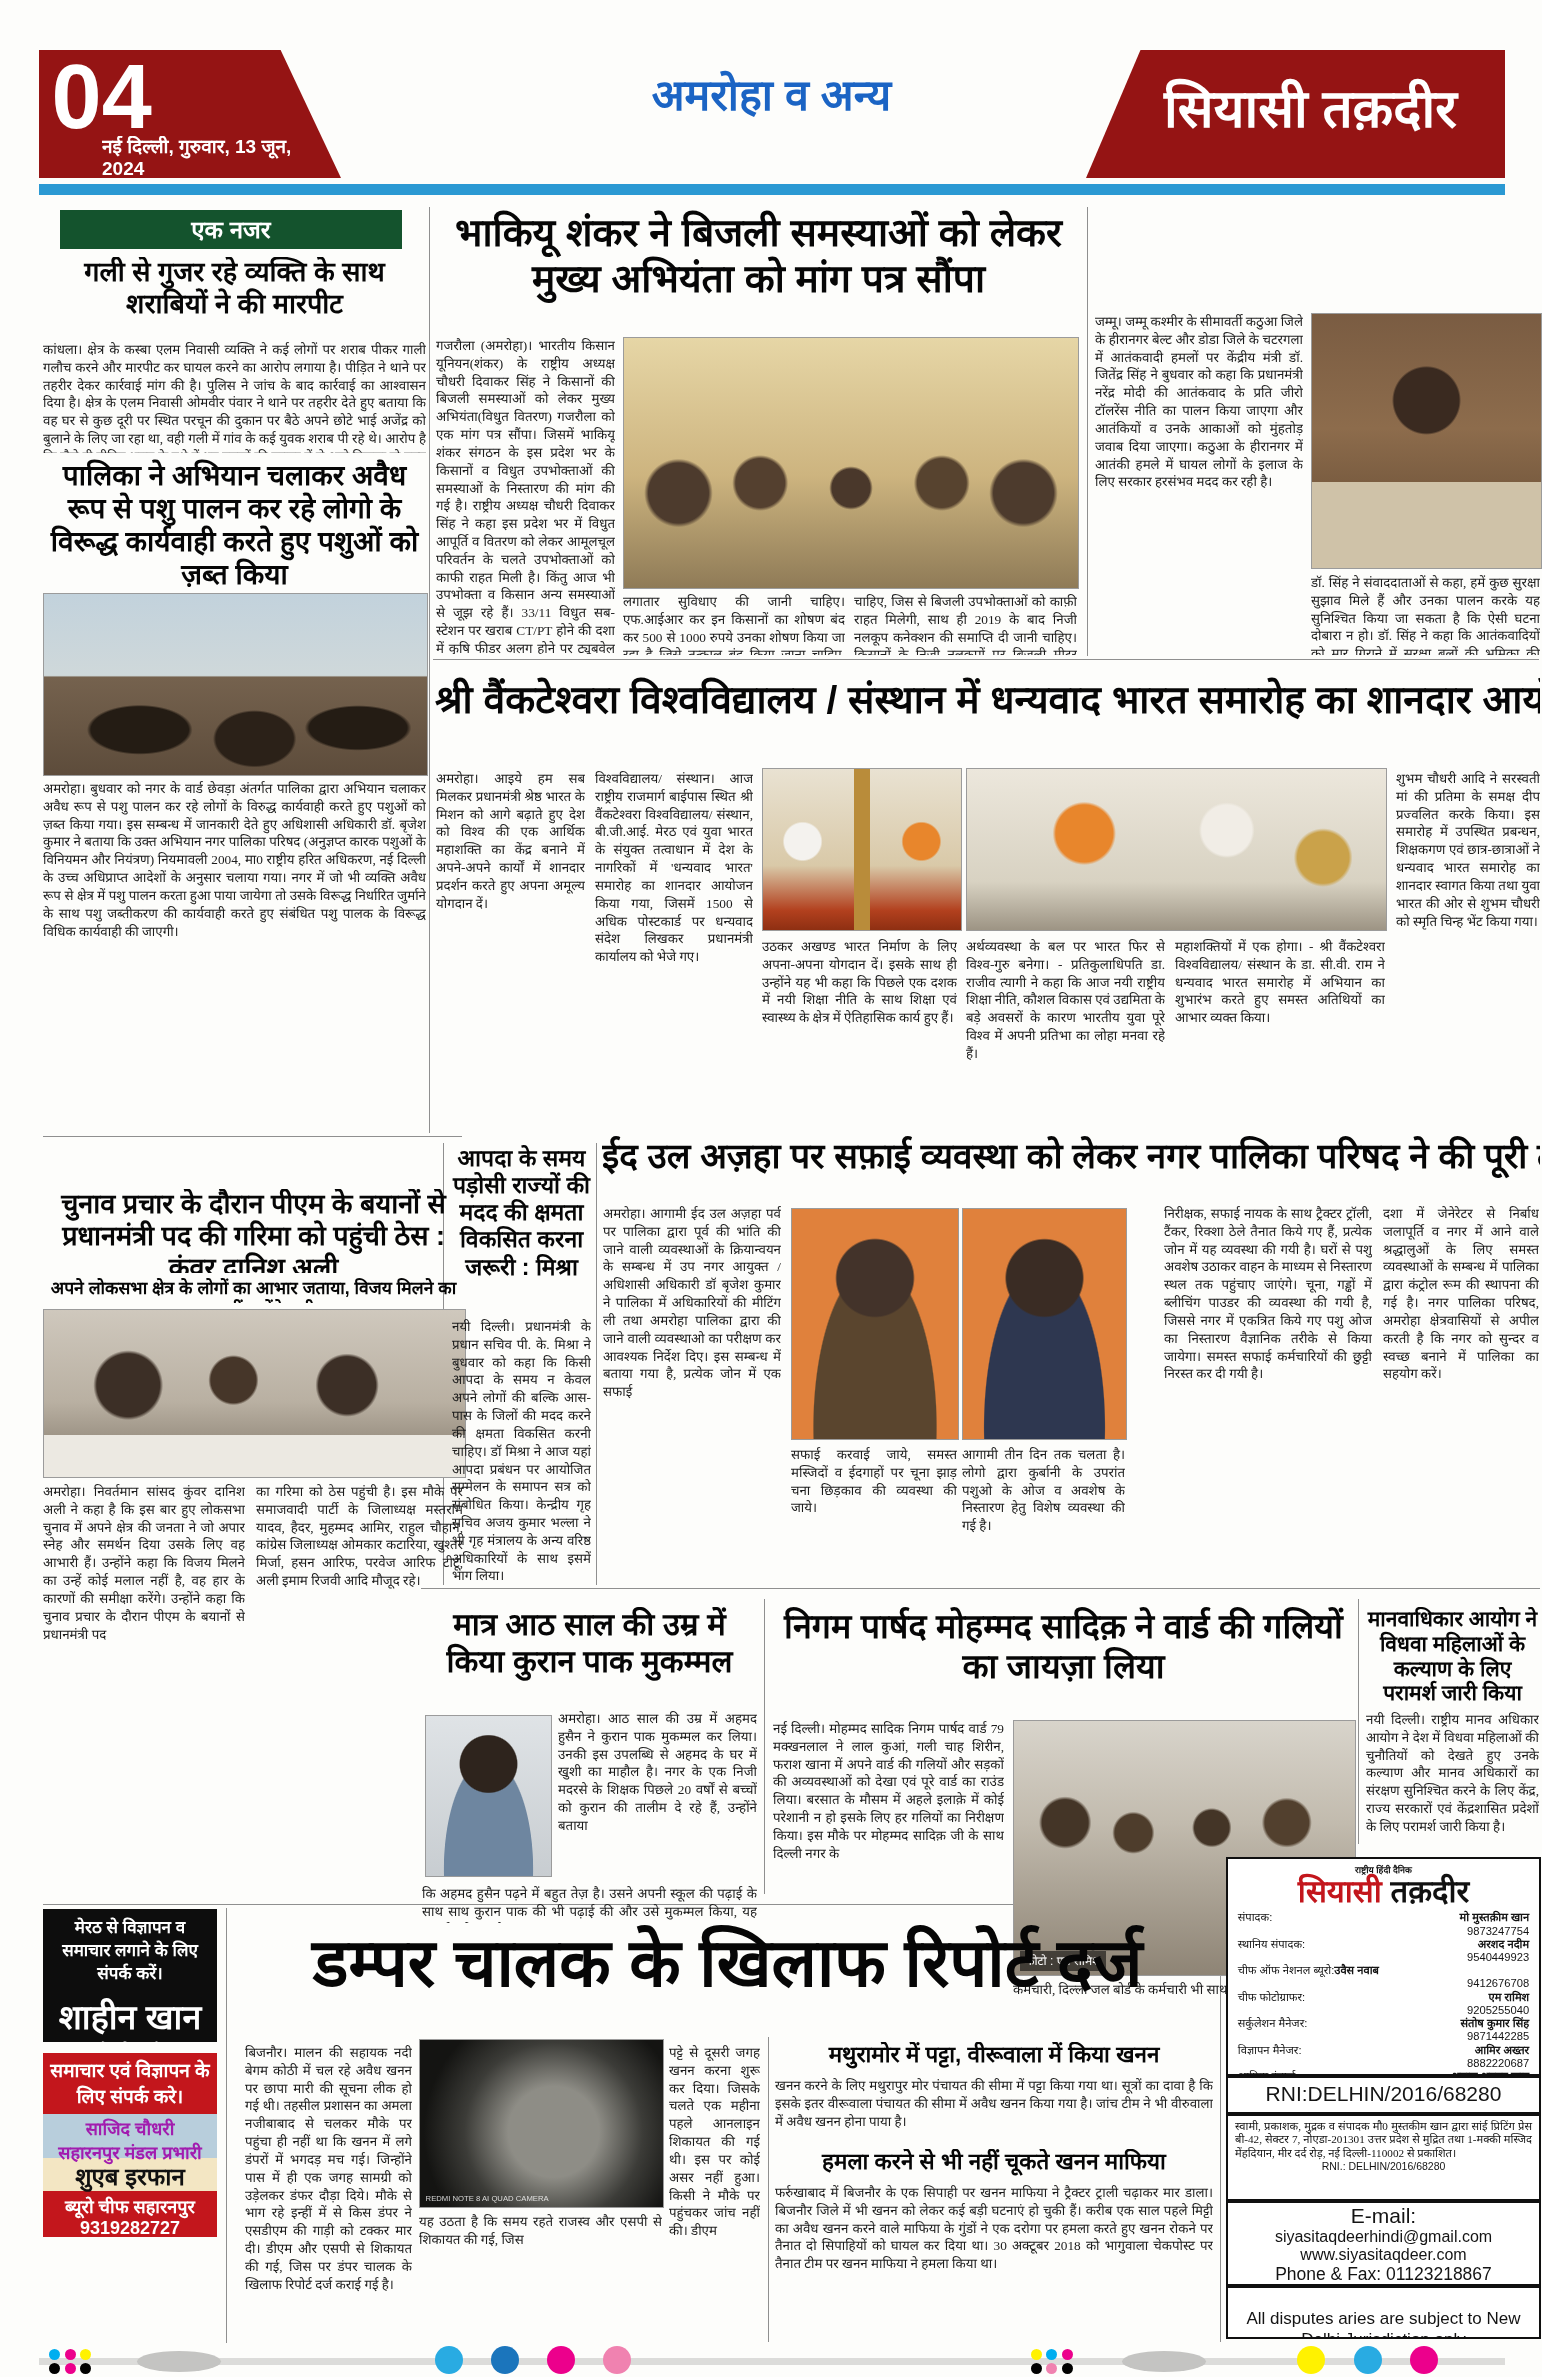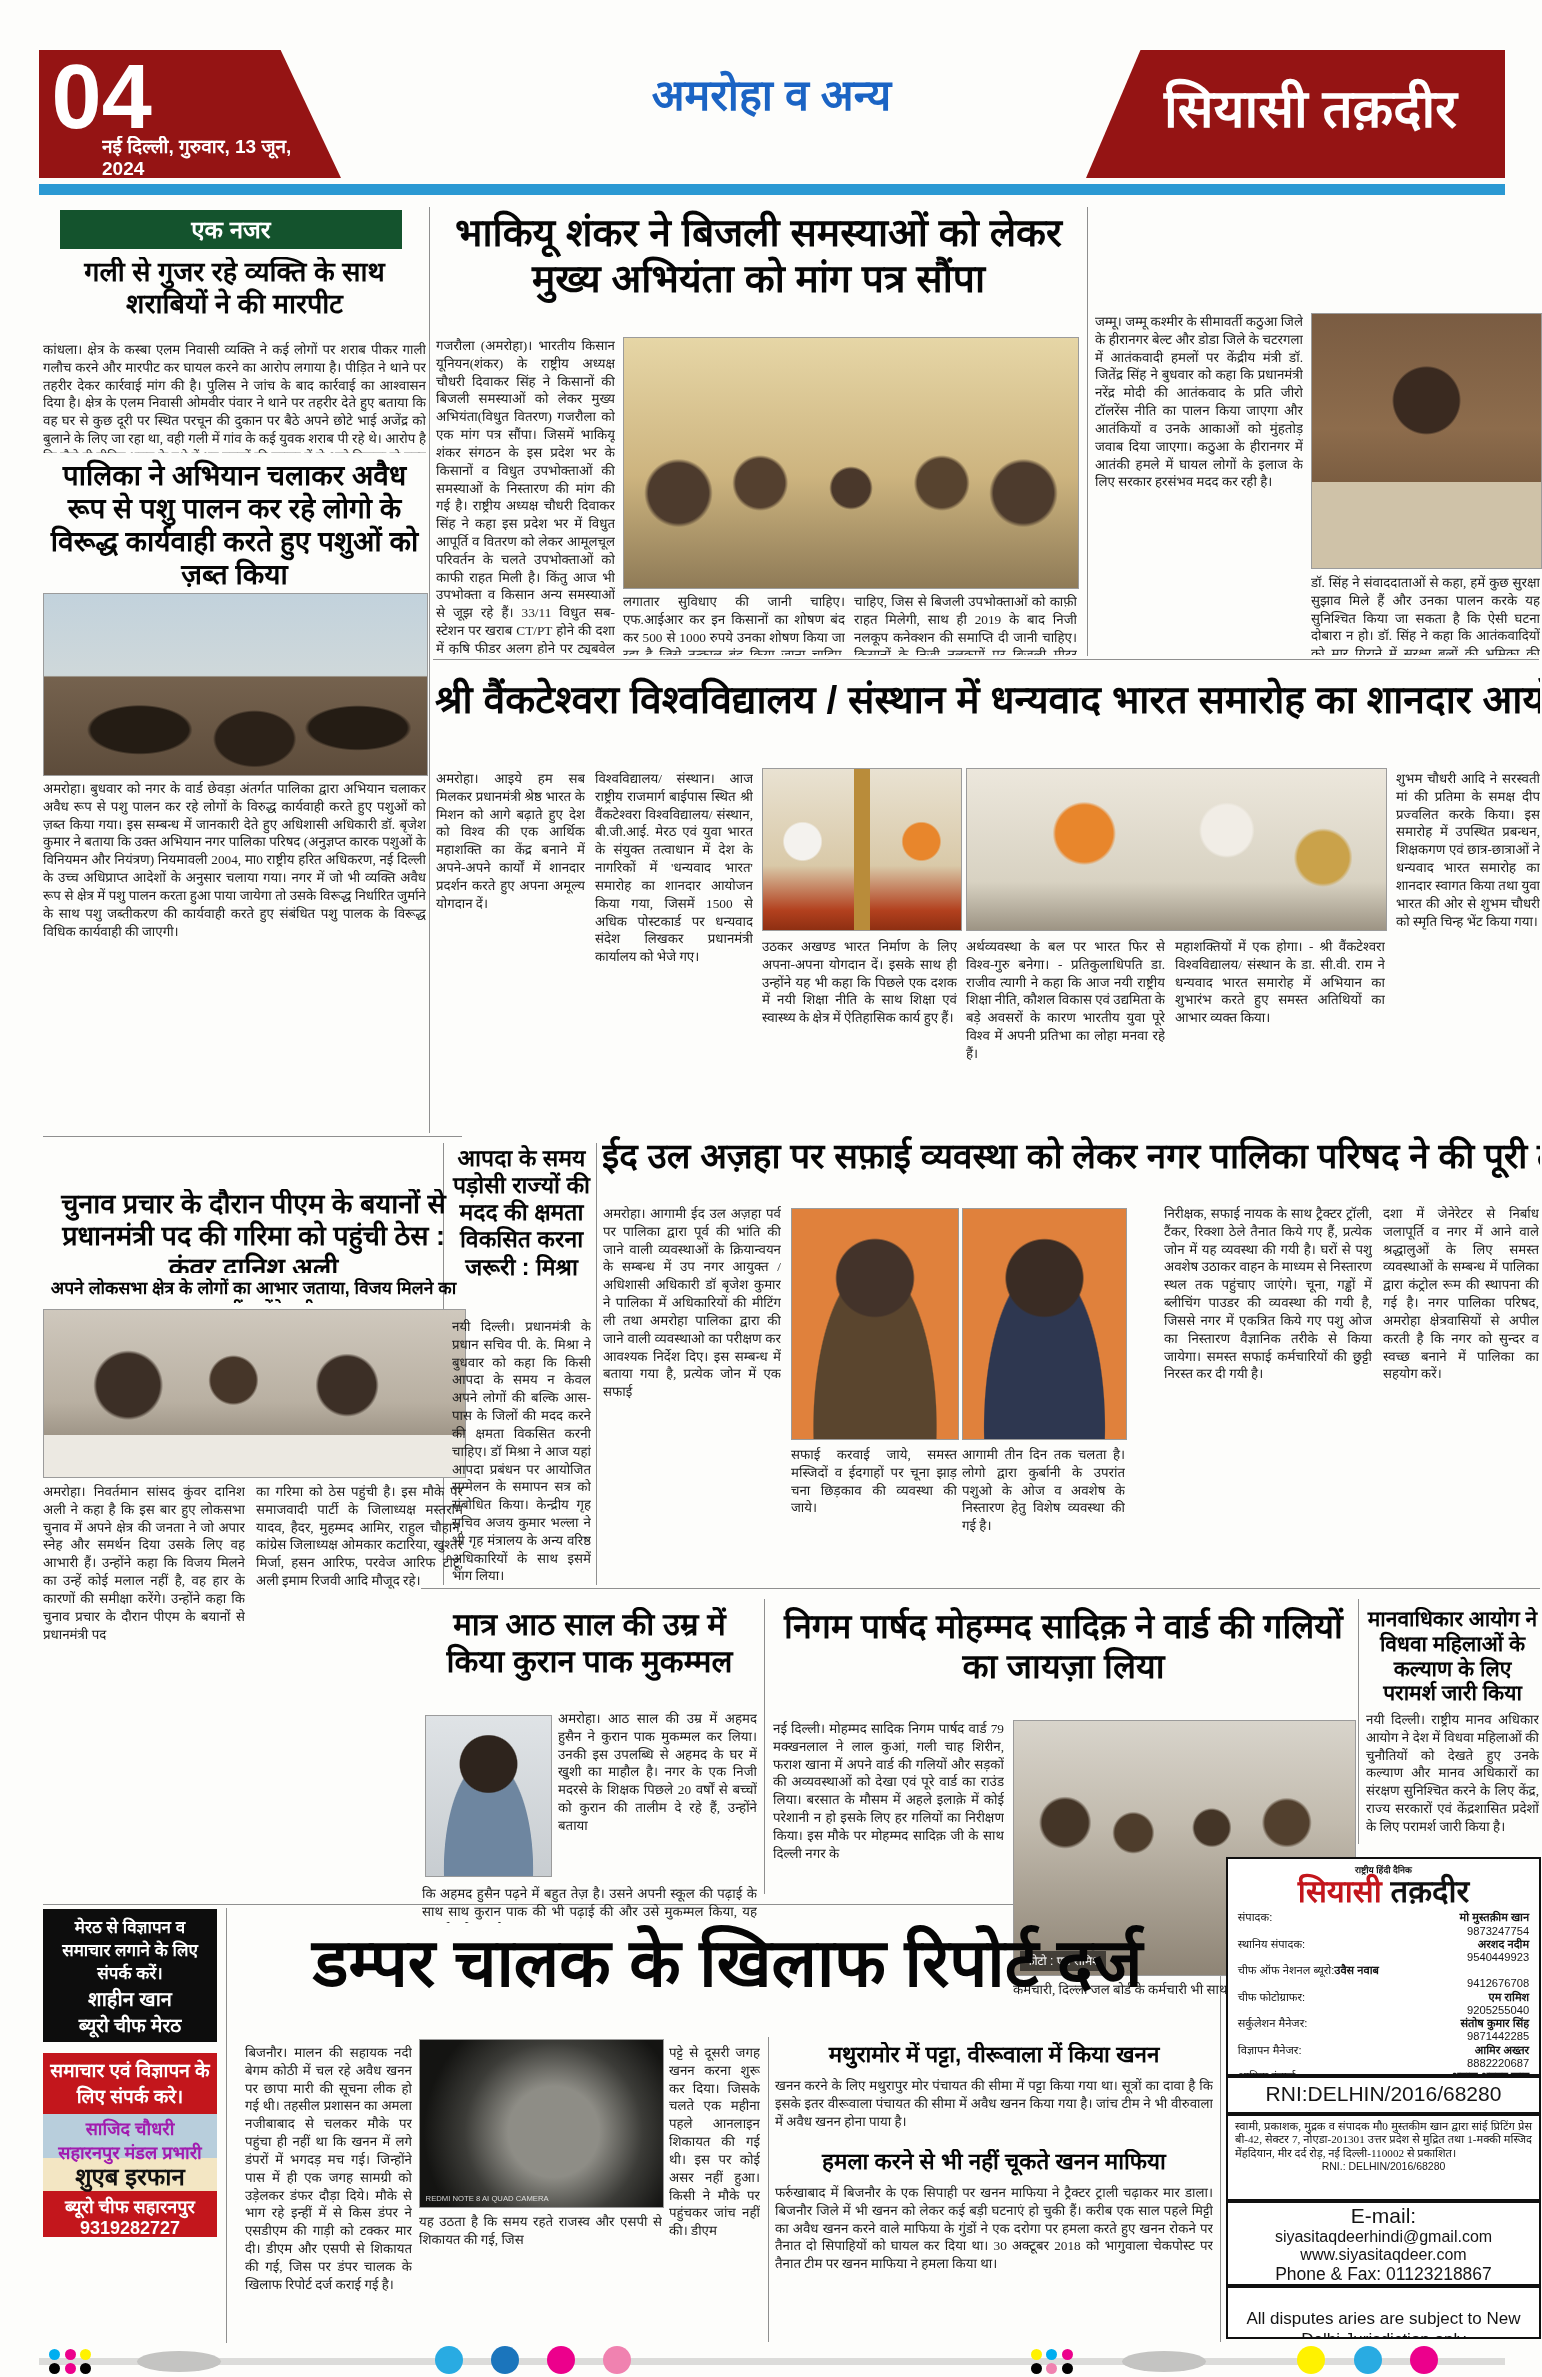--- a/index.html
+++ b/index.html
@@ -168,21 +168,21 @@
   <div class="abs bt" style="left:419px;top:2213px;width:243px;height:129px">यह उठता है कि समय रहते राजस्व और एसपी से शिकायत की गई, जिस</div>
   <div class="abs bt" style="left:669px;top:2044px;width:91px;height:298px">पट्टे से दूसरी जगह खनन करना शुरू कर दिया। जिसके चलते एक महीना पहले आनलाइन शिकायत की गई थी। इस पर कोई असर नहीं हुआ। किसी ने मौके पर पहुंचकर जांच नहीं की। डीएम</div>
 
   <div class="abs hd" style="left:775px;top:2042px;width:438px;height:31px;font-size:22.4px">मथुरामोर में पट्टा, वीरूवाला में किया खनन</div>
   <div class="abs bt" style="left:775px;top:2077px;width:438px;height:65px">खनन करने के लिए मथुरापुर मोर पंचायत की सीमा में पट्टा किया गया था। सूत्रों का दावा है कि इसके इतर वीरूवाला पंचायत की सीमा में अवैध खनन किया गया है। जांच टीम ने भी वीरुवाला में अवैध खनन होना पाया है।</div>
   <div class="abs hd" style="left:775px;top:2149px;width:438px;height:31px;font-size:22.4px">हमला करने से भी नहीं चूकते खनन माफिया</div>
   <div class="abs bt" style="left:775px;top:2184px;width:438px;height:158px">फर्रुखाबाद में बिजनौर के एक सिपाही पर खनन माफिया ने ट्रैक्टर ट्राली चढ़ाकर मार डाला। बिजनौर जिले में भी खनन को लेकर कई बड़ी घटनाएं हो चुकी हैं। करीब एक साल पहले मिट्टी का अवैध खनन करने वाले माफिया के गुंडों ने एक दरोगा पर हमला करते हुए खनन रोकने पर तैनात दो सिपाहियों को घायल कर दिया था। 30 अक्टूबर 2018 को भागुवाला चेकपोस्ट पर तैनात टीम पर खनन माफिया ने हमला किया था।</div>
 
   <div class="abs" style="left:43px;top:1909px;width:174px;height:133px;background:#0d0d0d;color:#fff;text-align:center;font-family:'Liberation Sans',sans-serif;overflow:hidden">
     <div style="font-size:17px;font-weight:700;padding:5.6px 7px 0">मेरठ से विज्ञापन व समाचार लगाने के लिए संपर्क करें।</div>
-    <div style="font-size:20px;font-weight:700;margin-top:1px">शाहीन खान</div>
+    <div style="font-size:34px;font-weight:700;margin-top:9px">शाहीन खान</div>
     <div style="font-size:19px;font-weight:700">ब्यूरो चीफ मेरठ</div>
 
   </div>
   <div class="abs" style="left:43px;top:2053px;width:174px;height:184px;text-align:center;font-family:'Liberation Sans',sans-serif;font-weight:700;overflow:hidden">
     <div style="background:#c3161c;color:#fff;font-size:19px;padding:4.2px 5.6px;height:53px">समाचार एवं विज्ञापन के लिए संपर्क करे।</div>
     <div style="background:#b8cedc;color:#a21caf;font-size:18px;padding:2.1px 2.8px;height:39px">
       <span>साजिद चौधरी</span><br>
       <span>सहारनपुर मंडल प्रभारी</span>
     </div>
     <div style="background:#f3e6c3;color:#111;font-size:24px;padding:1.4px 0;height:31px">शुएब इरफान</div>

